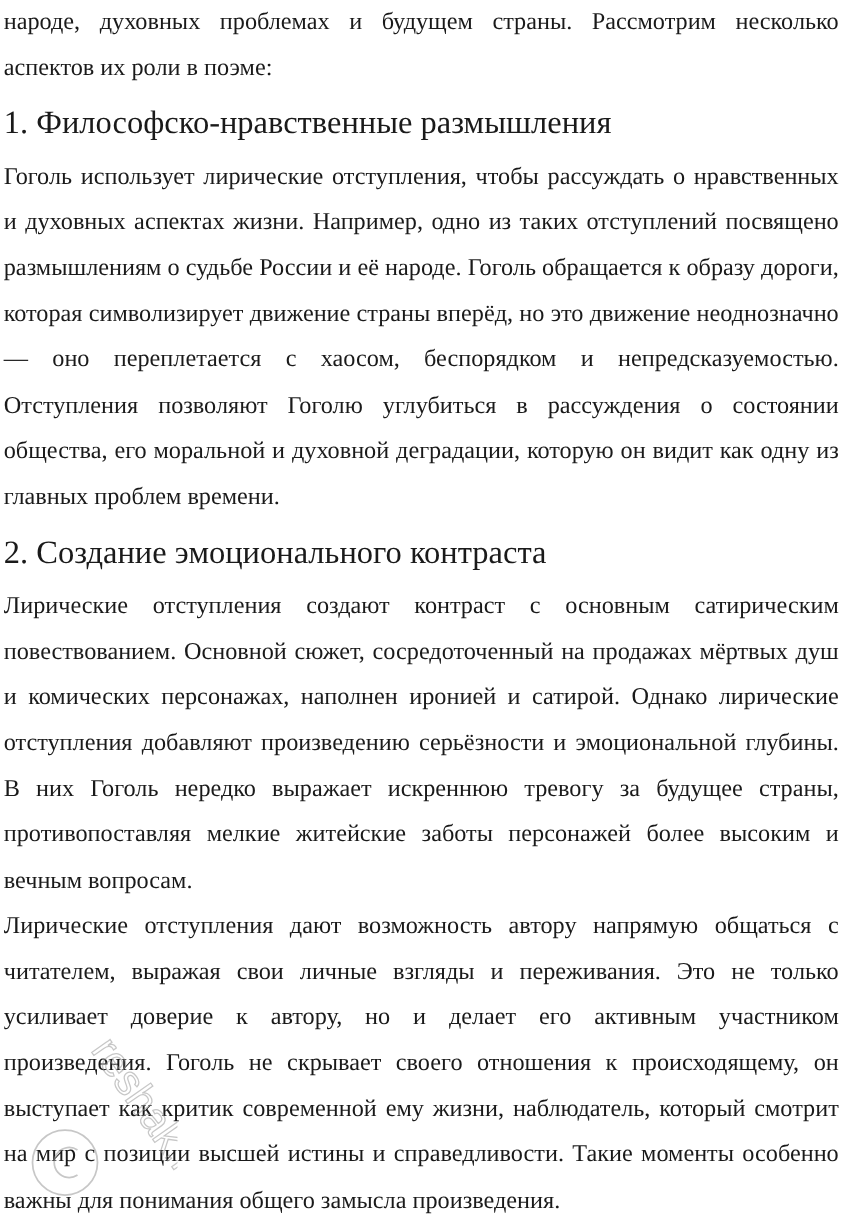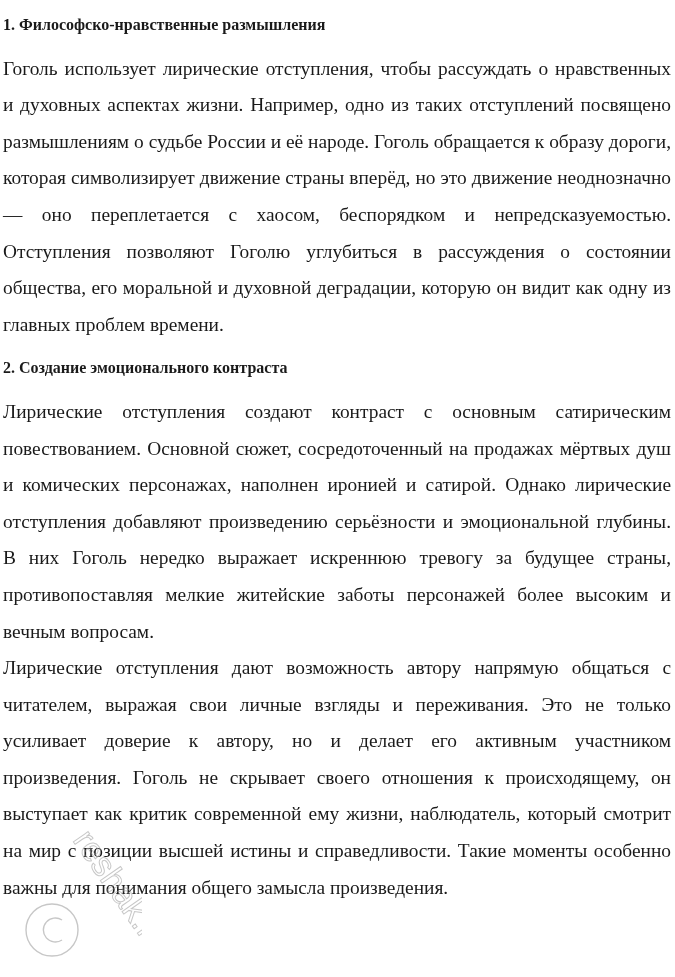--- a/index.html
+++ b/index.html
@@ -26,22 +26,22 @@
       font-size: 19.4px;
       line-height: 36.6px;
       text-align: justify;
       text-align-last: left;
     }
     .intro {
       margin-top: 0px;
     }
     h2 {
       margin: 0;
-      font-size: 16px;
-      font-weight: bold;
+      font-size: 26px;
+      font-weight: normal;
       line-height: 36.6px;
       padding-top: 7px;
       padding-bottom: 7px;
     }
     .section p {
       margin-bottom: 0;
     }
     .watermark {
       position: absolute;
       left: 22px;
@@ -49,20 +49,21 @@
       width: 120px;
       height: 140px;
       pointer-events: none;
       opacity: 0.55;
     }
   </style>
 </head>
 <body>
 
 <div class="page">
+  <p class="intro">народе, духовных проблемах и будущем страны. Рассмотрим несколько аспектов их роли в поэме:</p>
 
   <div class="section">
     <h2>1. Философско-нравственные размышления</h2>
     <p>Гоголь использует лирические отступления, чтобы рассуждать о нравственных и духовных аспектах жизни. Например, одно из таких отступлений посвящено размышлениям о судьбе России и её народе. Гоголь обращается к образу дороги, которая символизирует движение страны вперёд, но это движение неоднозначно — оно переплетается с хаосом, беспорядком и непредсказуемостью. Отступления позволяют Гоголю углубиться в рассуждения о состоянии общества, его моральной и духовной деградации, которую он видит как одну из главных проблем времени.</p>
   </div>
 
   <div class="section">
     <h2>2. Создание эмоционального контраста</h2>
     <p>Лирические отступления создают контраст с основным сатирическим повествованием. Основной сюжет, сосредоточенный на продажах мёртвых душ и комических персонажах, наполнен иронией и сатирой. Однако лирические отступления добавляют произведению серьёзности и эмоциональной глубины. В них Гоголь нередко выражает искреннюю тревогу за будущее страны, противопоставляя мелкие житейские заботы персонажей более высоким и вечным вопросам.</p>
   </div>

